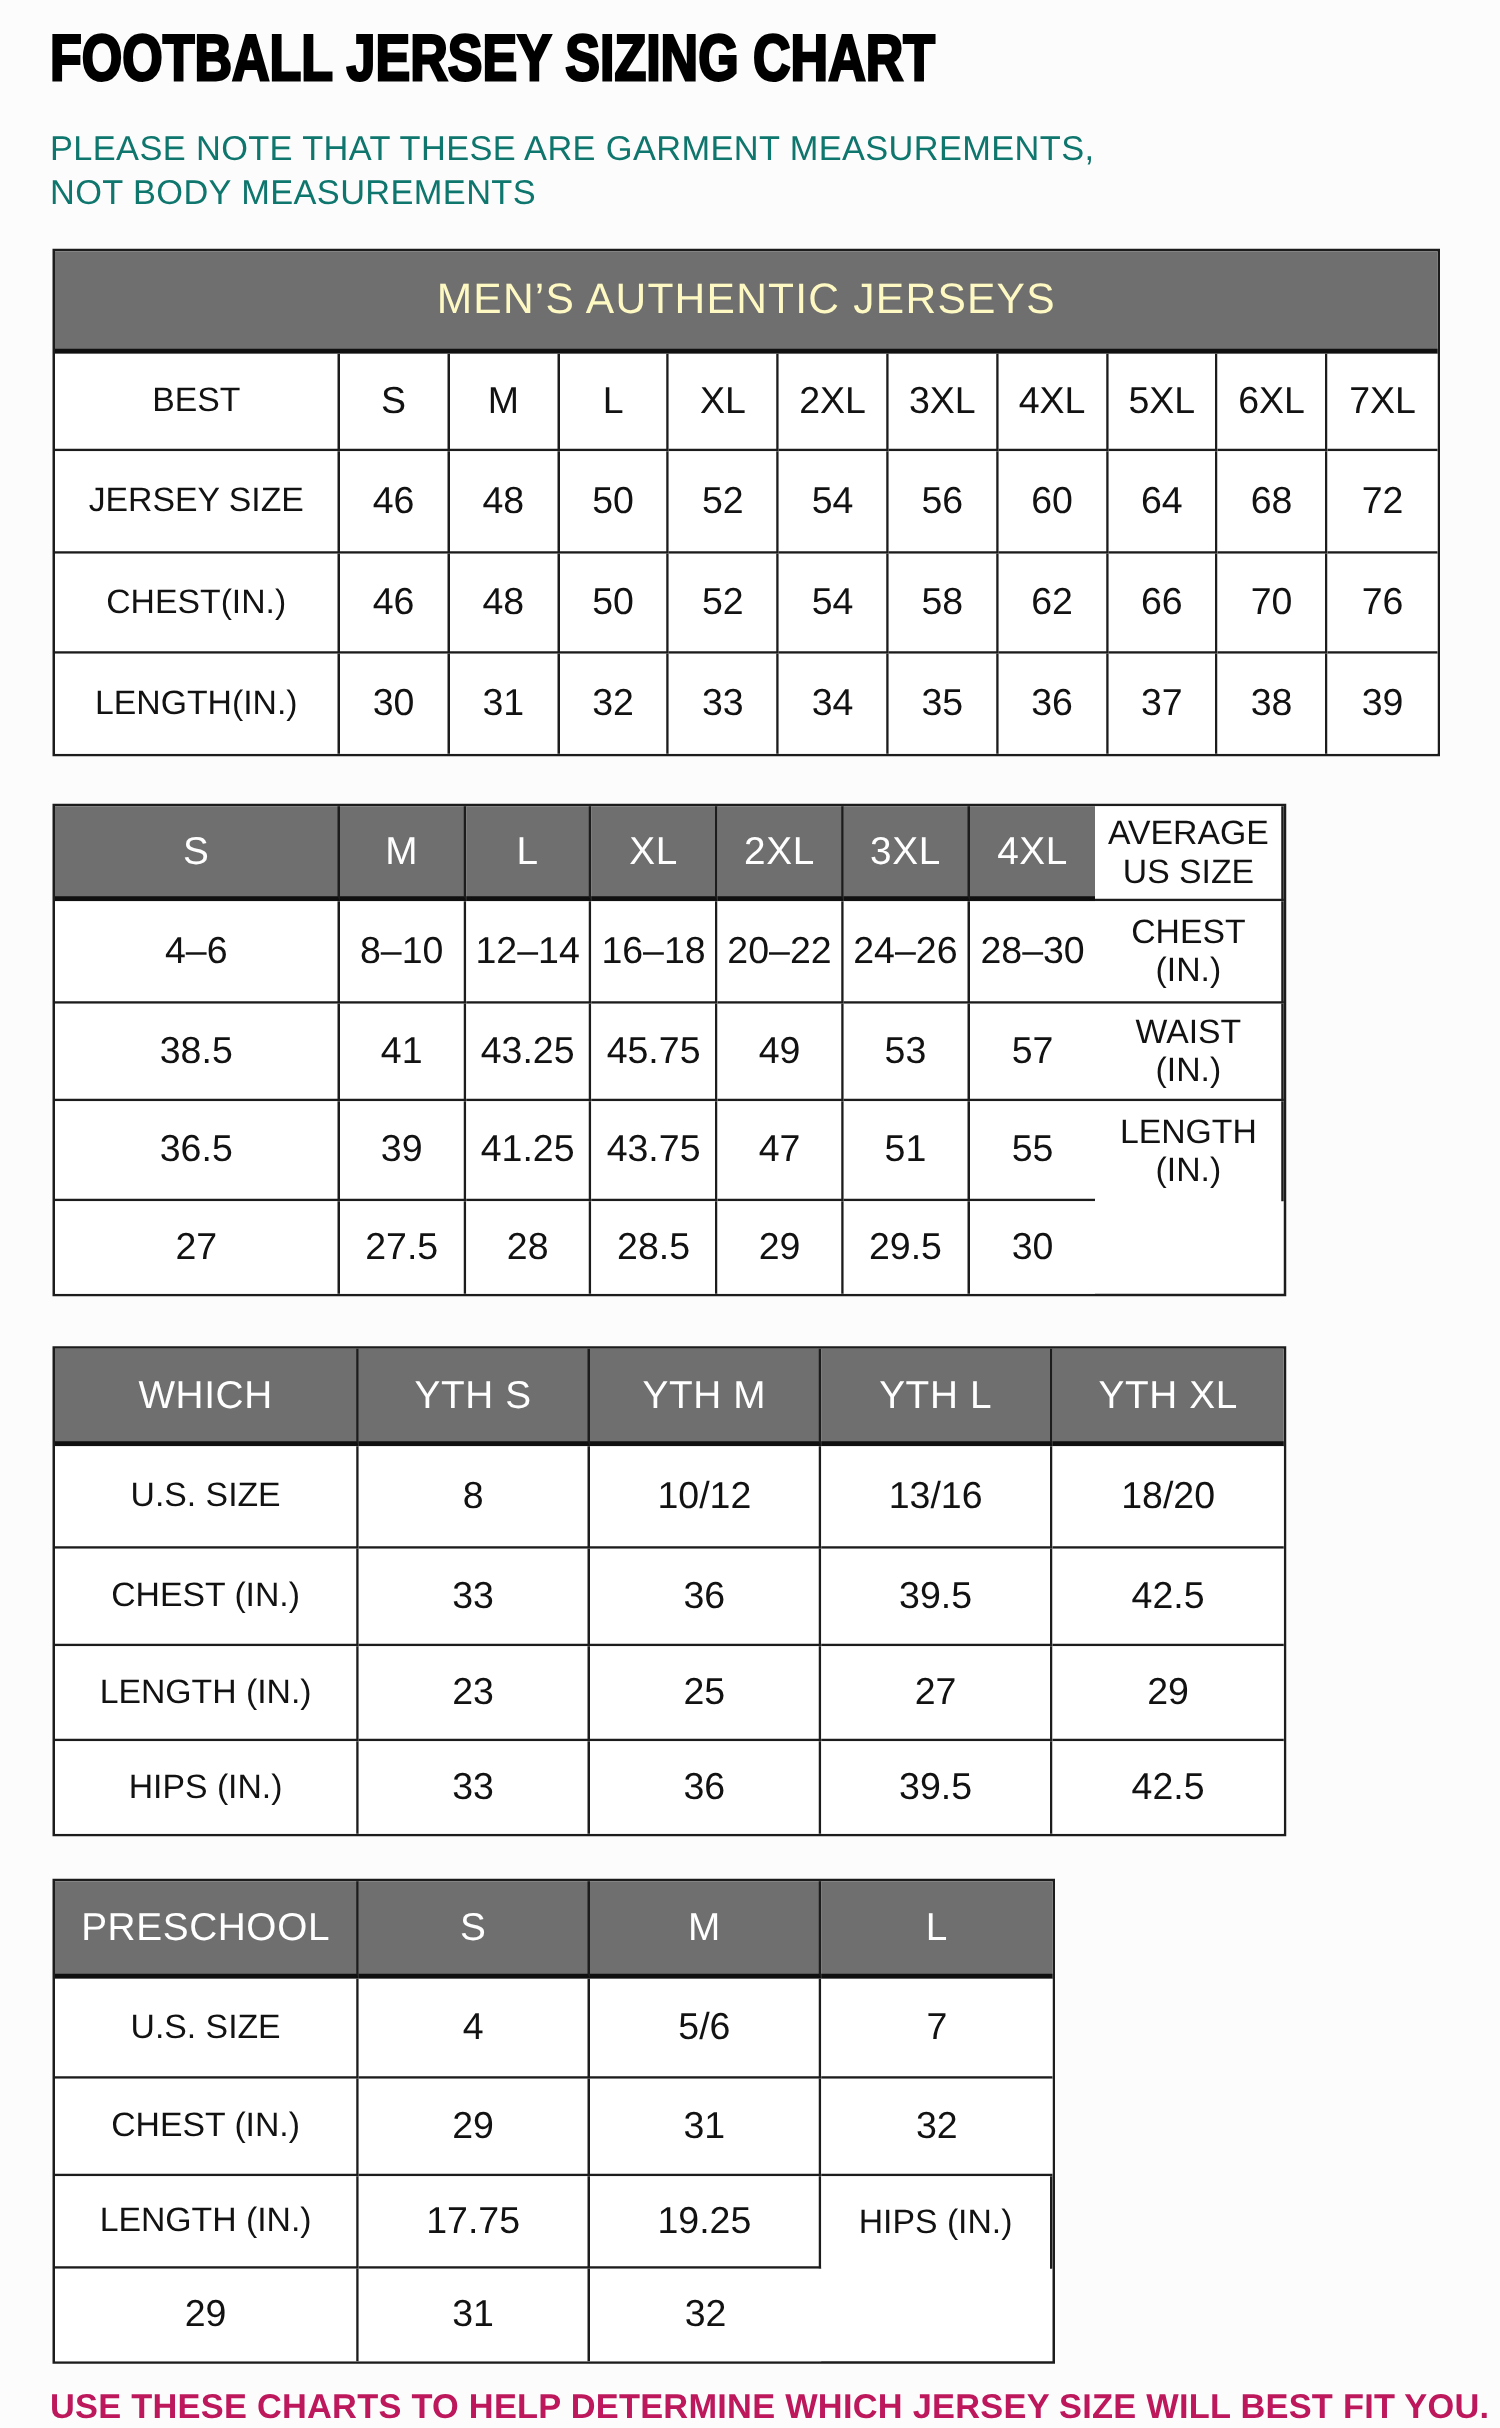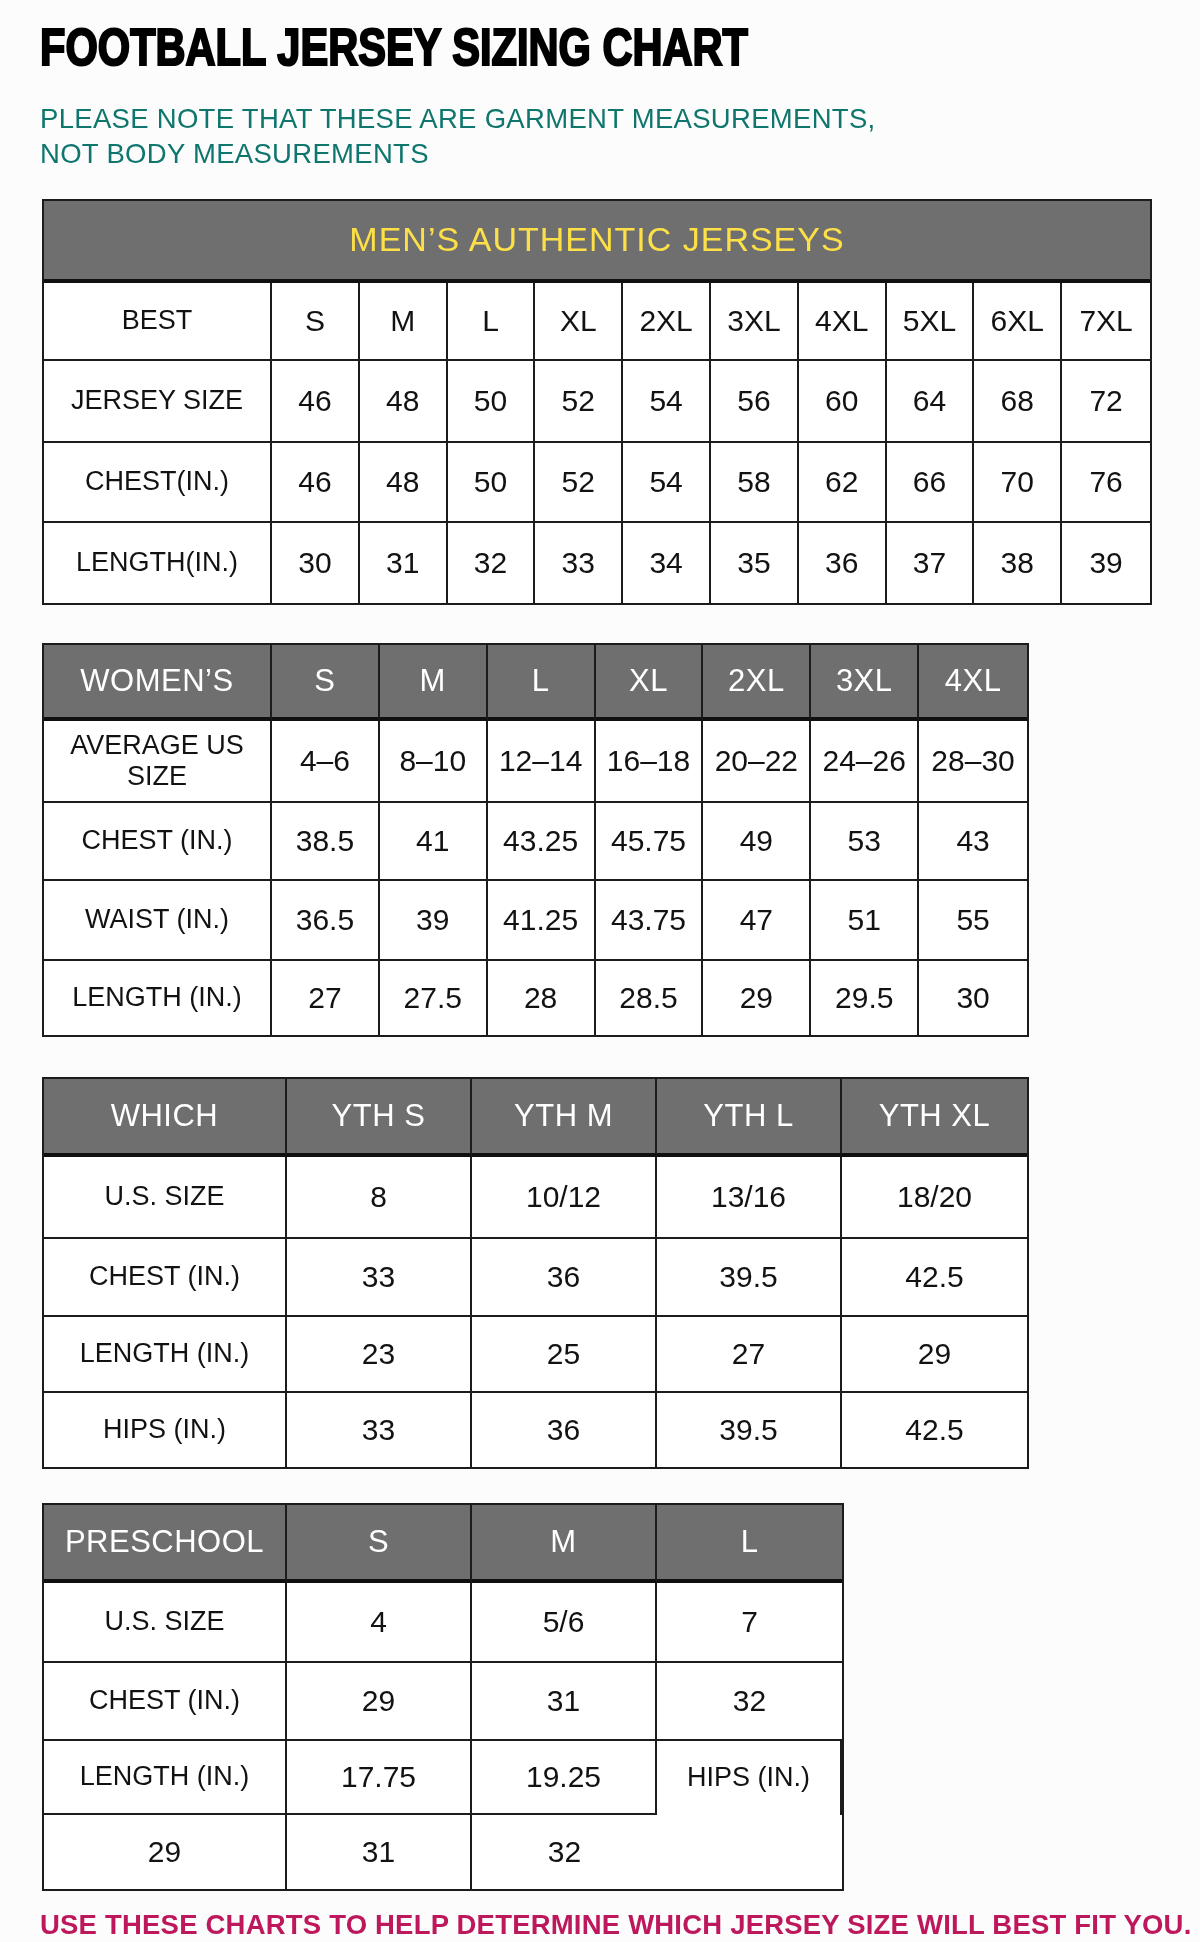--- a/index.html
+++ b/index.html
@@ -49,21 +49,21 @@
     background:#fff; color:#121212;
     font-size:30px; text-align:center;
   }
   .cell.last-col { border-right:none; }
   .cell.last-row { border-bottom:none; }
 
   .label-cell { font-size:27px; line-height:1.15; padding:0 10px; }
 
   .banner-cell {
     grid-column:1 / -1;
-    background:#6f6f6f; color:#fde047;
+    background:#6f6f6f; color:#fef9c3;
     font-size:34px; letter-spacing:1px;
     border-right:none;
     border-bottom:4px solid #101010;
     display:flex; align-items:center; justify-content:center;
   }
   .hcell {
     background:#6f6f6f; color:#ffffff;
     font-size:31px; letter-spacing:0.5px;
     border-bottom:4px solid #101010;
   }
@@ -116,21 +116,20 @@
         <div class="cell value-cell last-row">32</div>
         <div class="cell value-cell last-row">33</div>
         <div class="cell value-cell last-row">34</div>
         <div class="cell value-cell last-row">35</div>
         <div class="cell value-cell last-row">36</div>
         <div class="cell value-cell last-row">37</div>
         <div class="cell value-cell last-row">38</div>
         <div class="cell value-cell last-col last-row">39</div>
       </div>
       <div class="sizing-table table-womens">
-        <div class="cell hcell label-cell">WOMEN’S</div>
         <div class="cell hcell">S</div>
         <div class="cell hcell">M</div>
         <div class="cell hcell">L</div>
         <div class="cell hcell">XL</div>
         <div class="cell hcell">2XL</div>
         <div class="cell hcell">3XL</div>
         <div class="cell hcell last-col">4XL</div>
         <div class="cell label-cell">AVERAGE US SIZE</div>
         <div class="cell value-cell">4–6</div>
         <div class="cell value-cell">8–10</div>
@@ -139,21 +138,21 @@
         <div class="cell value-cell">20–22</div>
         <div class="cell value-cell">24–26</div>
         <div class="cell value-cell last-col">28–30</div>
         <div class="cell label-cell">CHEST (IN.)</div>
         <div class="cell value-cell">38.5</div>
         <div class="cell value-cell">41</div>
         <div class="cell value-cell">43.25</div>
         <div class="cell value-cell">45.75</div>
         <div class="cell value-cell">49</div>
         <div class="cell value-cell">53</div>
-        <div class="cell value-cell last-col">43</div>
+        <div class="cell value-cell last-col">57</div>
         <div class="cell label-cell">WAIST (IN.)</div>
         <div class="cell value-cell">36.5</div>
         <div class="cell value-cell">39</div>
         <div class="cell value-cell">41.25</div>
         <div class="cell value-cell">43.75</div>
         <div class="cell value-cell">47</div>
         <div class="cell value-cell">51</div>
         <div class="cell value-cell last-col">55</div>
         <div class="cell label-cell last-row">LENGTH (IN.)</div>
         <div class="cell value-cell last-row">27</div>

